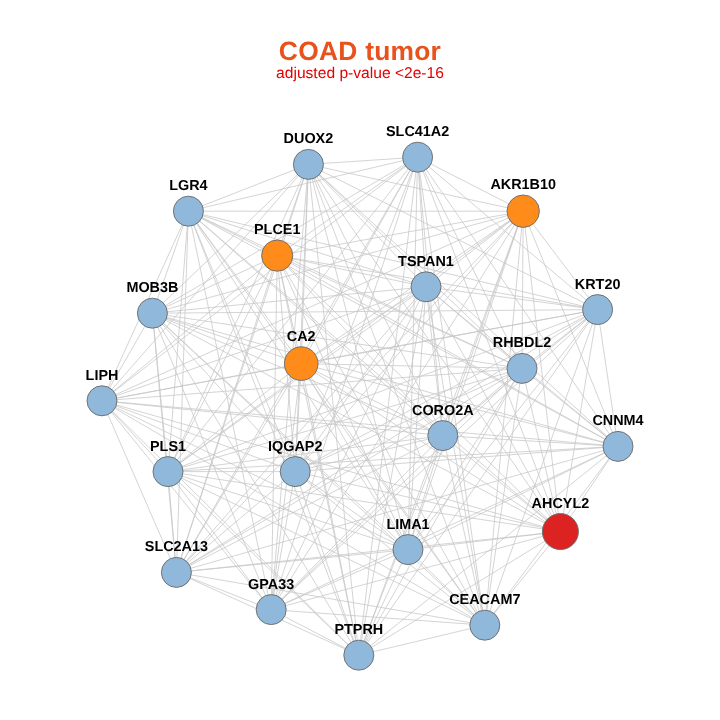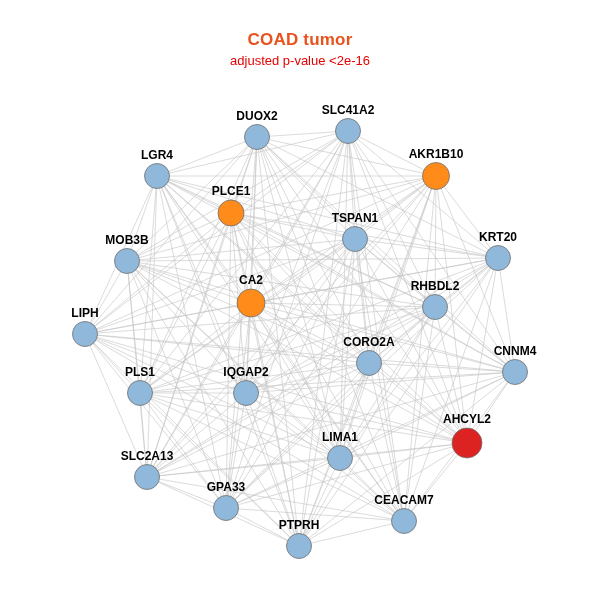--- a/index.html
+++ b/index.html
@@ -10,21 +10,21 @@
     background: #ffffff;
     font-family: "Liberation Sans", sans-serif;
     overflow: hidden;
   }
   .title {
     position: absolute;
     top: 30px;
     left: 0;
     width: 600px;
     text-align: center;
-    font-size: 17px;
+    font-size: 22px;
     font-weight: bold;
     letter-spacing: 0.2px;
   }
   .subtitle {
     position: absolute;
     top: 53px;
     left: 0;
     width: 600px;
     text-align: center;
     font-size: 13px;

